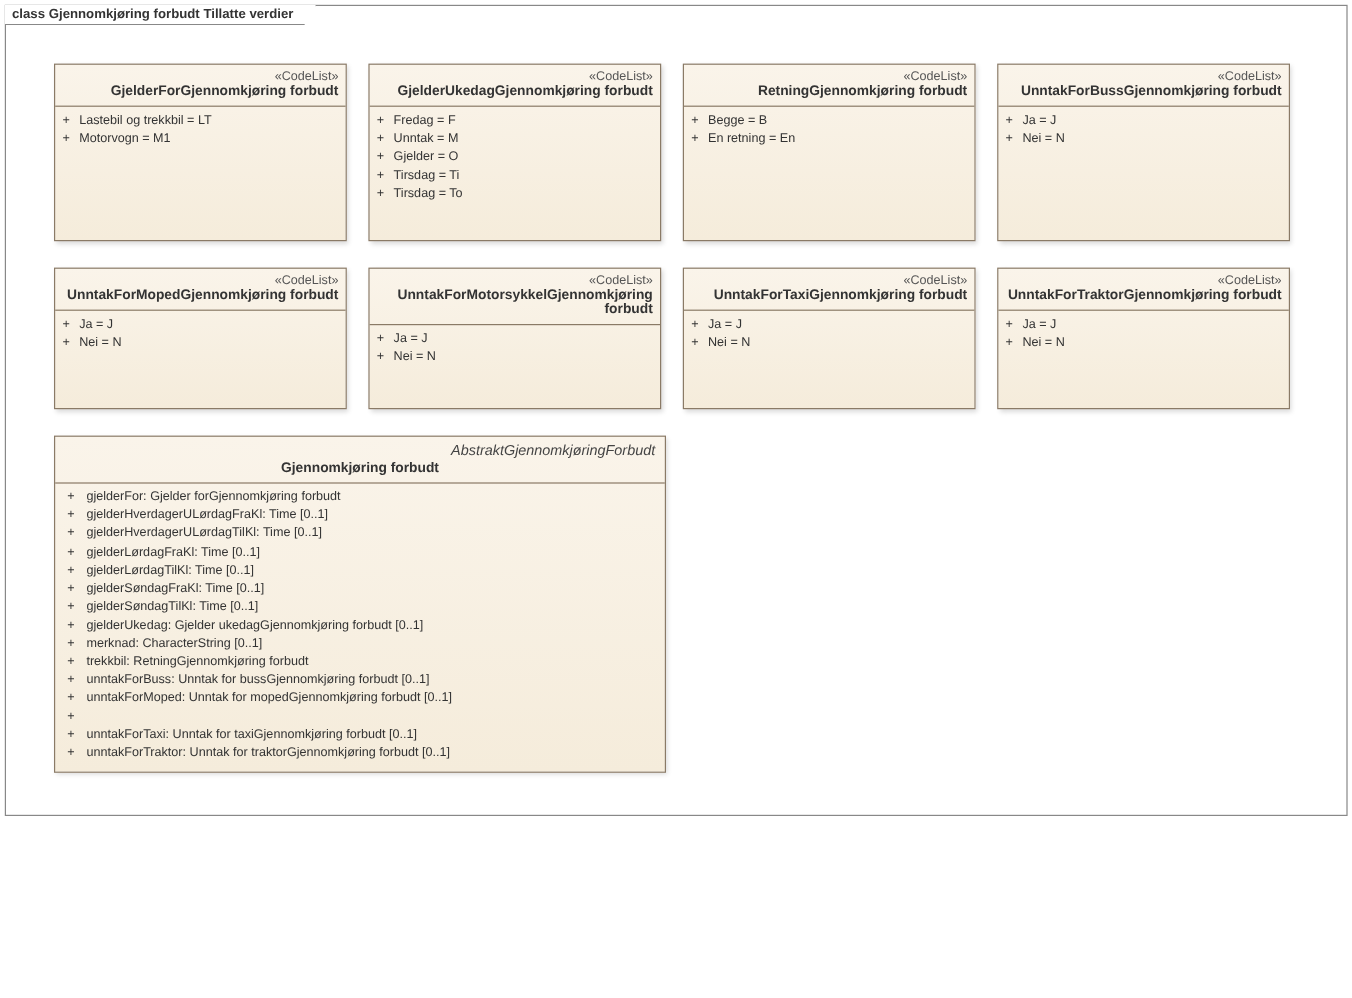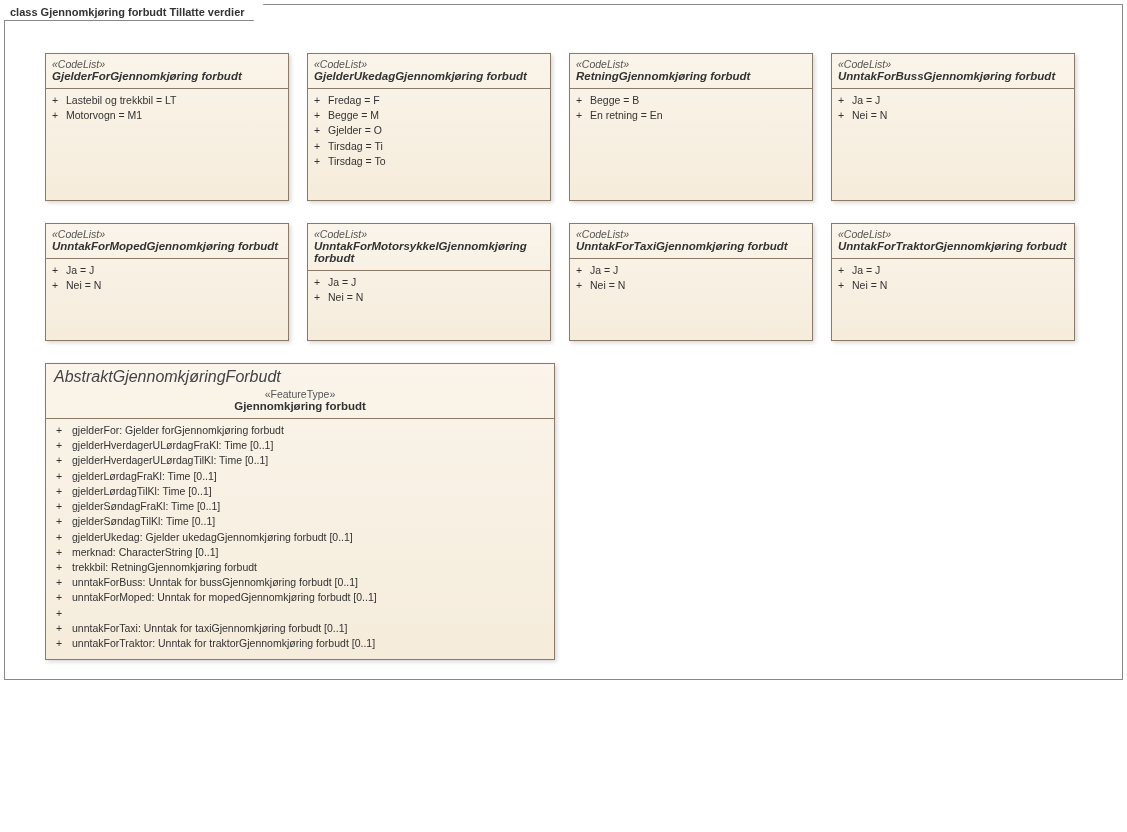--- a/index.html
+++ b/index.html
@@ -44,24 +44,23 @@
   }
   .class-box {
     border: 1px solid #8a7a66;
     background: linear-gradient(#faf4ea, #f5ecdb);
     box-shadow: 2px 2px 4px rgba(0,0,0,0.15);
     width: 244px;
     display: flex;
     flex-direction: column;
   }
   .class-head {
-    text-align: left;
+    text-align: right;
     padding: 4px 6px 6px 6px;
     border-bottom: 1px solid #8a7a66;
-    font-style: italic;
   }
   .stereo {
     font-size: 10.5px;
     color: #555;
   }
   .cname {
     font-weight: bold;
     font-size: 11.5px;
   }
   .attrs {
@@ -76,22 +75,23 @@
     padding: 0 40px;
     margin-top: 22px;
   }
   .big-box {
     border: 1px solid #8a7a66;
     background: linear-gradient(#faf4ea, #f5ecdb);
     box-shadow: 2px 2px 4px rgba(0,0,0,0.15);
     width: 510px;
   }
   .big-head-outer {
+    text-align: right;
     font-style: italic;
-    font-size: 16px;
+    font-size: 12px;
     padding: 4px 8px 0 8px;
     color: #444;
   }
   .big-head {
     text-align: center;
     padding: 2px 6px 6px 6px;
     border-bottom: 1px solid #8a7a66;
   }
   .big-attrs {
     padding: 4px 6px 8px 10px;
@@ -134,21 +134,21 @@
           <div class="stereo">«CodeList»</div>
           <div class="cname">GjelderUkedagGjennomkjøring forbudt</div>
         </div>
         <div class="attrs">
           <div class="row">
             <span class="vis">+</span>
             <span>Fredag = F</span>
           </div>
           <div class="row">
             <span class="vis">+</span>
-            <span>Begge = M</span>
+            <span>Unntak = M</span>
           </div>
           <div class="row">
             <span class="vis">+</span>
             <span>Gjelder = O</span>
           </div>
           <div class="row">
             <span class="vis">+</span>
             <span>Tirsdag = Ti</span>
           </div>
           <div class="row">
@@ -254,21 +254,20 @@
             <span>Nei = N</span>
           </div>
         </div>
       </div>
     </div>
 
   <div class="big-box-wrap">
     <div class="big-box">
       <div class="big-head-outer">AbstraktGjennomkjøringForbudt</div>
       <div class="big-head">
-        <div class="stereo">«FeatureType»</div>
         <div class="cname">Gjennomkjøring forbudt</div>
       </div>
       <div class="big-attrs" id="feature-attrs">
           <div class="row">
             <span class="vis">+</span>
             <span>gjelderFor: Gjelder forGjennomkjøring forbudt</span>
           </div>
           <div class="row">
             <span class="vis">+</span>
             <span>gjelderHverdagerULørdagFraKl: Time [0..1]</span>

